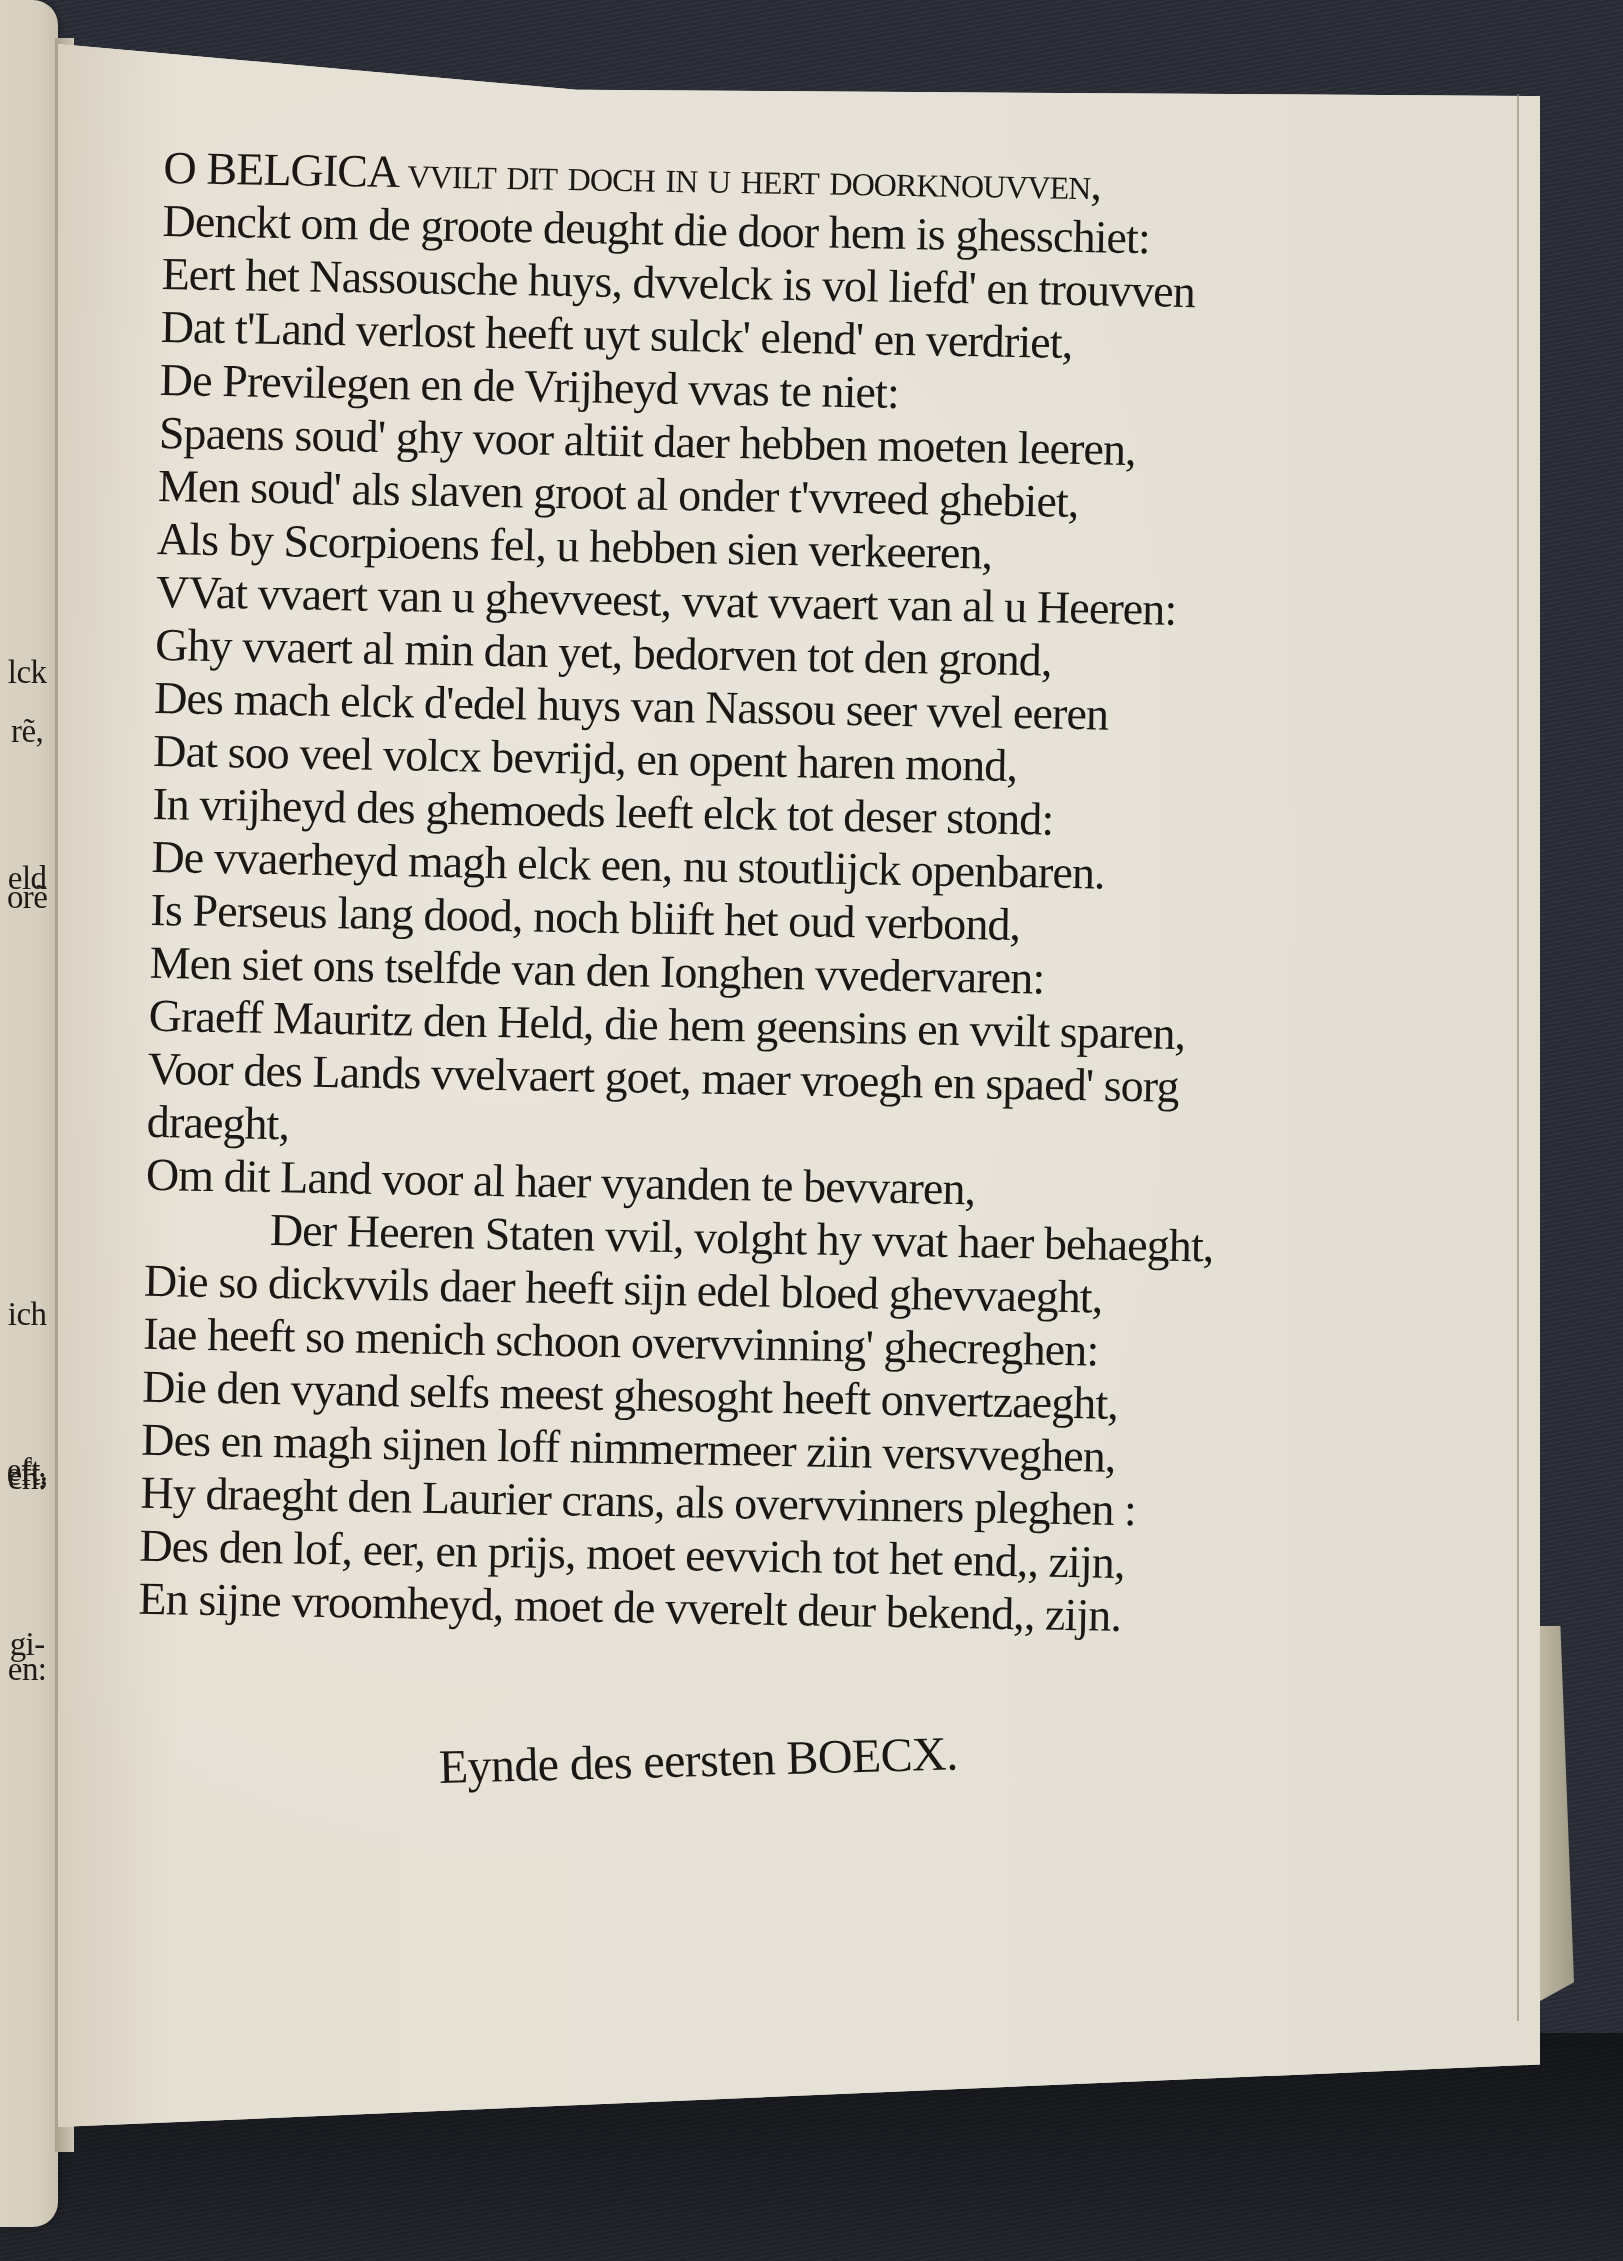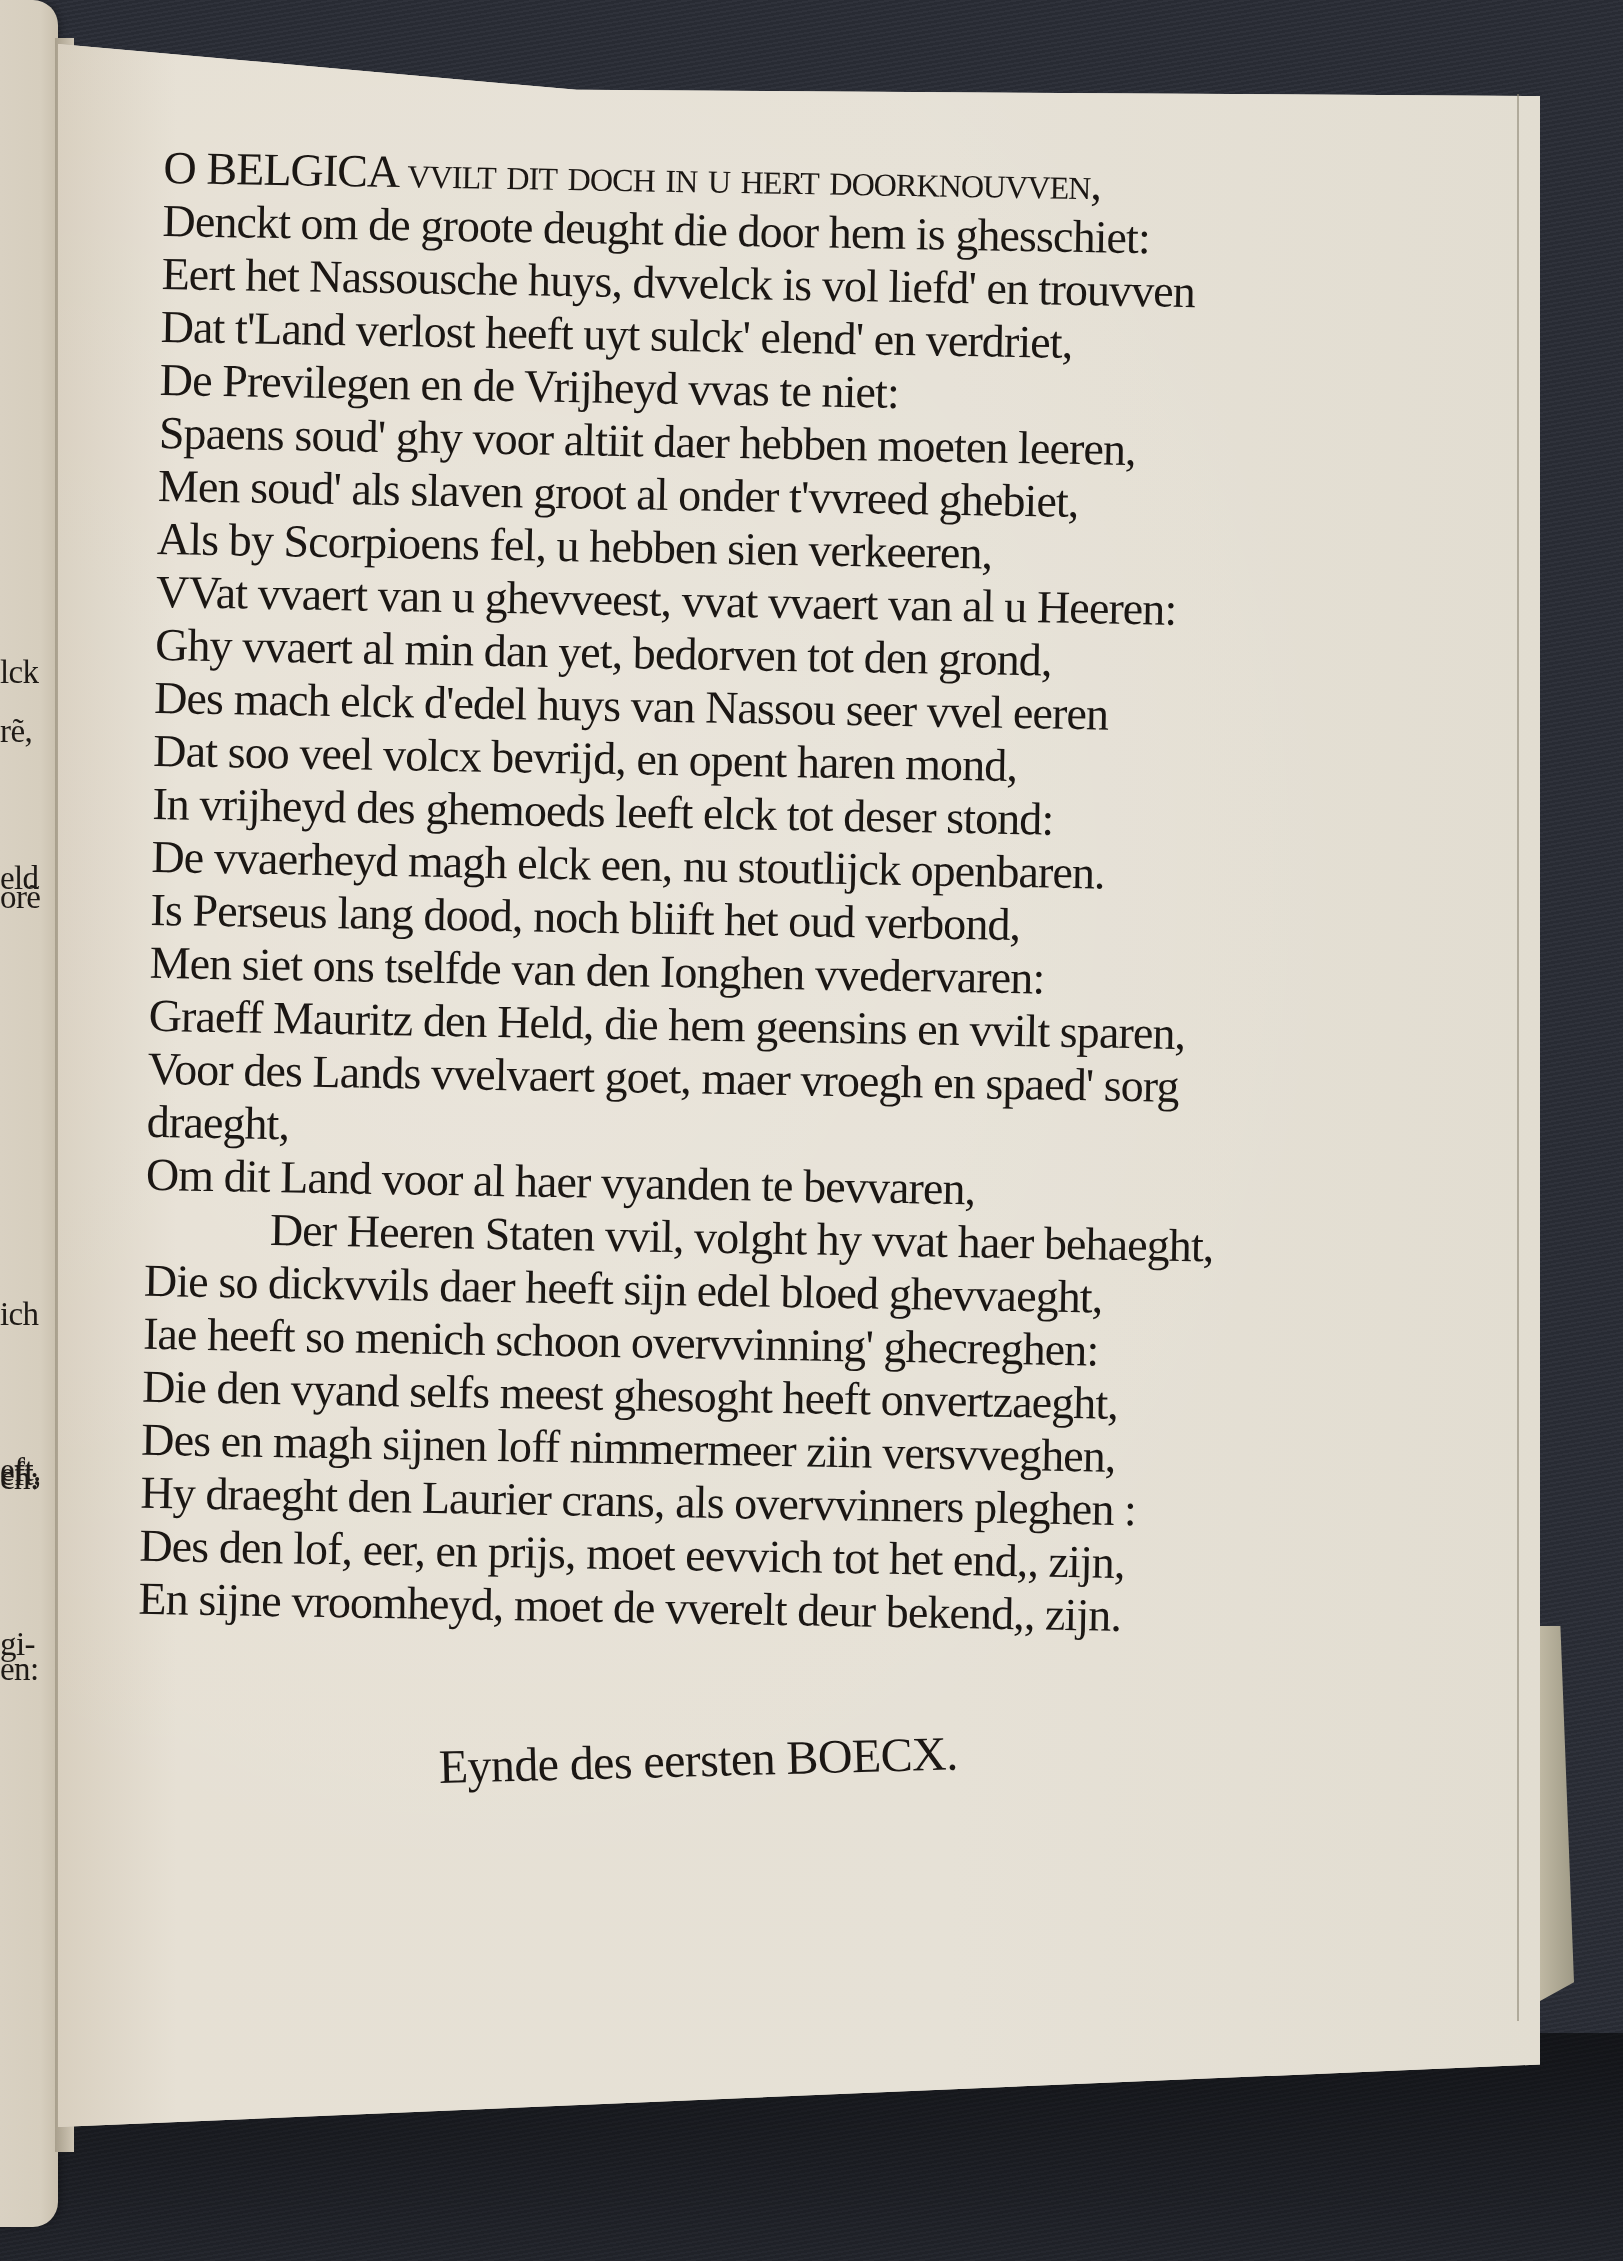--- a/index.html
+++ b/index.html
@@ -16,21 +16,21 @@
     }
     
     .left-page {
       position: absolute; left: 0; top: 0; width: 58px; height: 2227px;
       background: linear-gradient(90deg, #d9d1c2 0%, #d6cebe 70%, #c9c0ae 100%);
       border-radius: 0 25px 25px 0;
       box-shadow: 2.5px 0 6.3px rgba(0,0,0,0.25);
       overflow: hidden;
     }
     .left-frag {
-      position: absolute; left: 0; width: 58px; text-align: left;
+      position: absolute; left: 0; width: 58px; text-align: center;
       font-size: 33px; color: #1e1a16; letter-spacing: -0.6px; padding-right: 3.8px; box-sizing: border-box;
       white-space: nowrap;
     }
     
     .gutter {
       position: absolute; left: 55px; top: 38px; width: 19px; height: 2114px;
       background: linear-gradient(90deg, #a89f8c, #cfc6b5);
     }
     
     .right-page {

